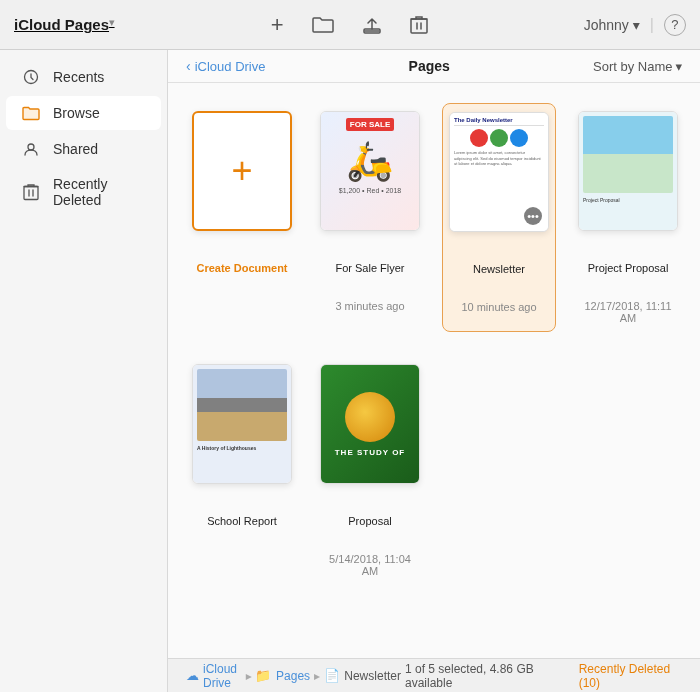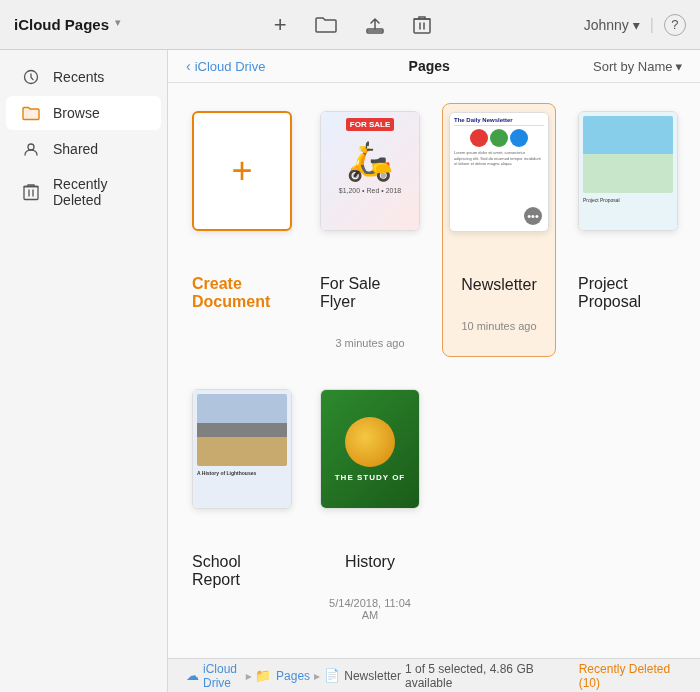--- a/index.html
+++ b/index.html
@@ -20,21 +20,21 @@
       height: 50px;
       display: flex;
       align-items: center;
       justify-content: space-between;
       padding: 0 14px;
       flex-shrink: 0;
     }
     .toolbar-left {
       display: flex;
       align-items: flex-start;
-      gap: 6px;
+      text-decoration: underline;
     }
     .toolbar-title {
       font-size: 15px;
       font-weight: 600;
       color: #1a1a1a;
     }
     .toolbar-chevron {
       color: #888;
       font-size: 11px;
     }
@@ -216,25 +216,25 @@
       border: 2px solid #e8820a;
       background: #fff;
     }
     .create-plus {
       font-size: 36px;
       color: #e8820a;
       line-height: 1;
     }
 
     .file-name {
-      margin-top: 20px;
-      font-size: 16px;
+      margin-top: 7px;
+      font-size: 11px;
       font-weight: 500;
       color: #222;
-      text-align: left;
+      text-align: right;
     }
     .file-name.create-label { color: #e8820a; font-weight: 600; }
     .file-date {
       font-size: 11px;
       color: #888;
       text-align: center;
       margin-top: 2px;
     }
 
     
@@ -565,40 +565,41 @@
       </div>
 
       <div class="file-item">
         <div class="file-thumbnail">
           <div class="thumb-proposal">
             <div class="thumb-proposal-img"></div>
             <div class="thumb-proposal-text">Project Proposal</div>
           </div>
         </div>
         <span class="file-name">Project Proposal</span>
+        <span class="file-date">12/17/2018, 11:11 AM</span>
       </div>
 
       <div class="file-item">
         <div class="file-thumbnail">
           <div class="thumb-school">
             <div class="thumb-school-img"></div>
             <div class="thumb-school-text">A History of Lighthouses</div>
           </div>
         </div>
         <span class="file-name">School Report</span>
       </div>
 
       <div class="file-item">
         <div class="file-thumbnail">
           <div class="thumb-textbook">
             <div class="thumb-textbook-circle"></div>
             <div class="thumb-textbook-title">THE STUDY OF</div>
           </div>
         </div>
-        <span class="file-name">History</span>
+        <span class="file-name">Proposal</span>
         <span class="file-date">5/14/2018, 11:04 AM</span>
       </div>
 
     </div>
 
     <div class="status-bar">
       <div class="status-breadcrumb">
         <span class="icloud-icon-sm">☁</span>
         <span class="status-crumb-link">iCloud Drive</span>
         <span class="status-separator">▸</span>

